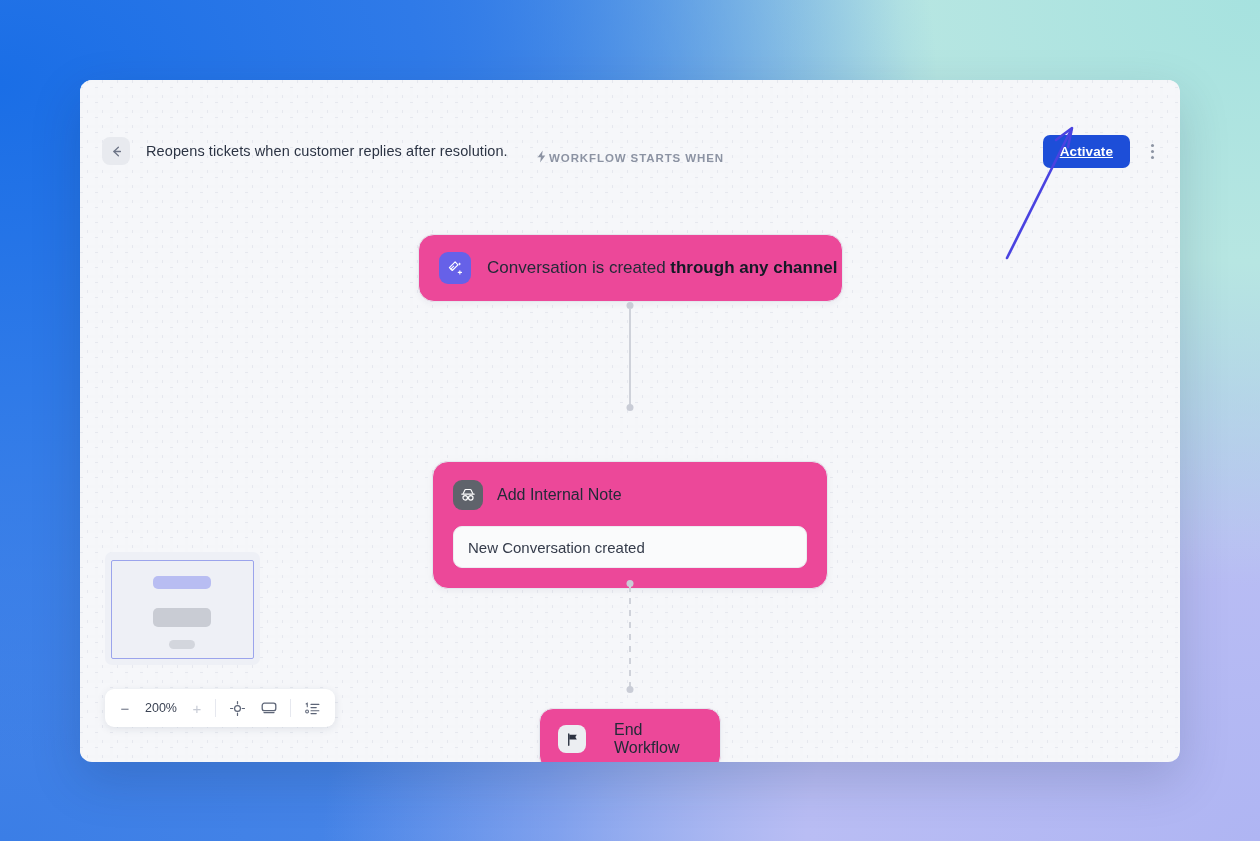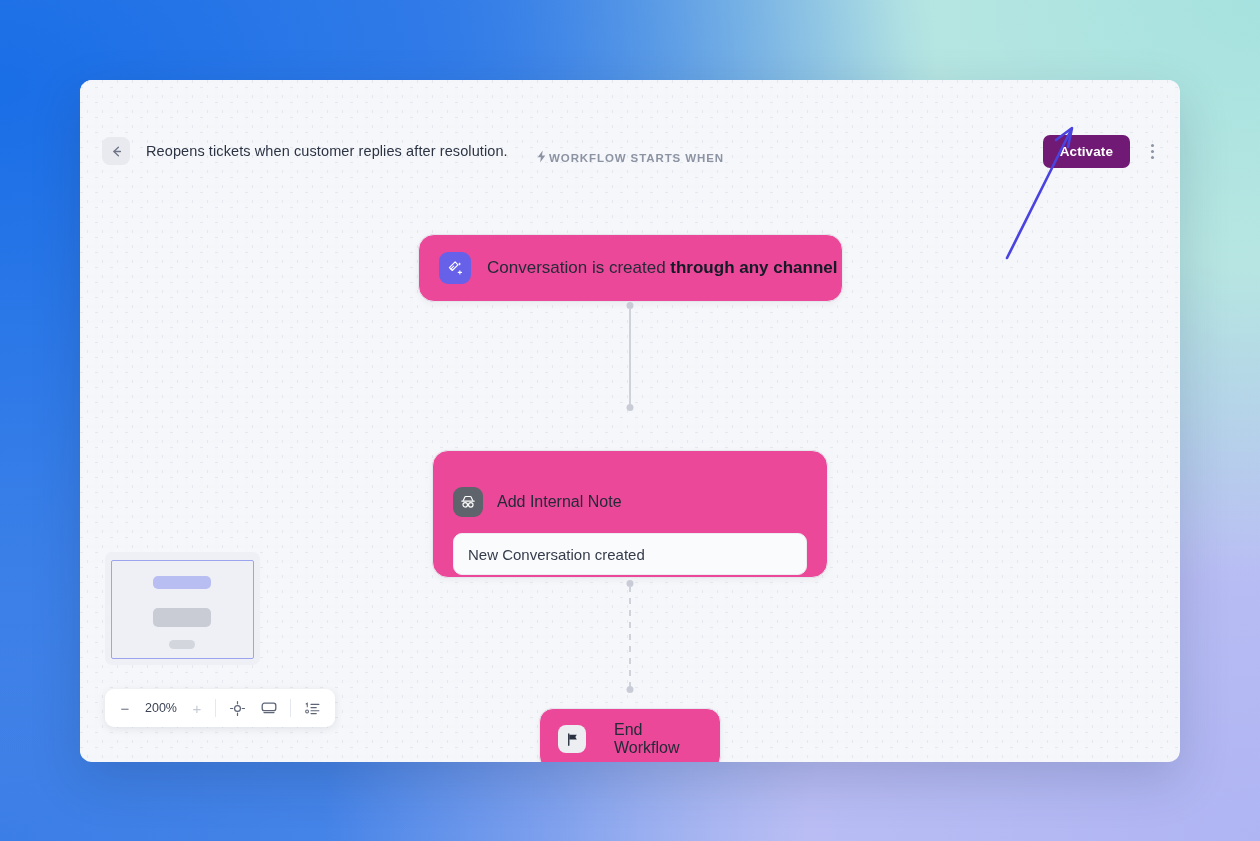--- a/index.html
+++ b/index.html
@@ -78,30 +78,31 @@
   #back-button svg { display: block; }
   #workflow-title {
     margin-left: 16px;
     font-size: 14.5px;
     color: #2c3444;
     letter-spacing: 0.1px;
     white-space: nowrap;
   }
   #header-spacer { flex: 1 1 auto; }
   #activate-button {
-    background: #701a75;
+    background: #1d4ed8;
     color: #ffffff;
     font-weight: bold;
     font-size: 13.5px;
     border: none;
     border-radius: 7px;
     padding: 9px 17px;
     cursor: pointer;
     font-family: "Liberation Sans", sans-serif;
     letter-spacing: 0.1px;
+    text-decoration: underline;
   }
   #kebab-menu {
     width: 24px; height: 28px;
     margin-left: 10px;
     display: flex; flex-direction: column;
     align-items: center; justify-content: center;
     gap: 3px;
     cursor: pointer;
   }
   #kebab-menu i {
@@ -162,25 +163,25 @@
   #trigger-text {
     font-size: 17px;
     color: #232a38;
     white-space: nowrap;
   }
   #trigger-text b { font-weight: bold; color: #141a26; }
 
   
   #action-node {
     left: 352px;
-    top: 308px;
+    top: 319px;
     width: 396px;
     height: 128px;
     border-radius: 16px;
-    padding: 36px 20px;
+    padding: 18px 20px;
   }
   #action-header {
     display: flex;
     align-items: center;
     gap: 14px;
   }
   #action-icon {
     width: 30px; height: 30px;
     border-radius: 9px;
     background: #5f636b;

